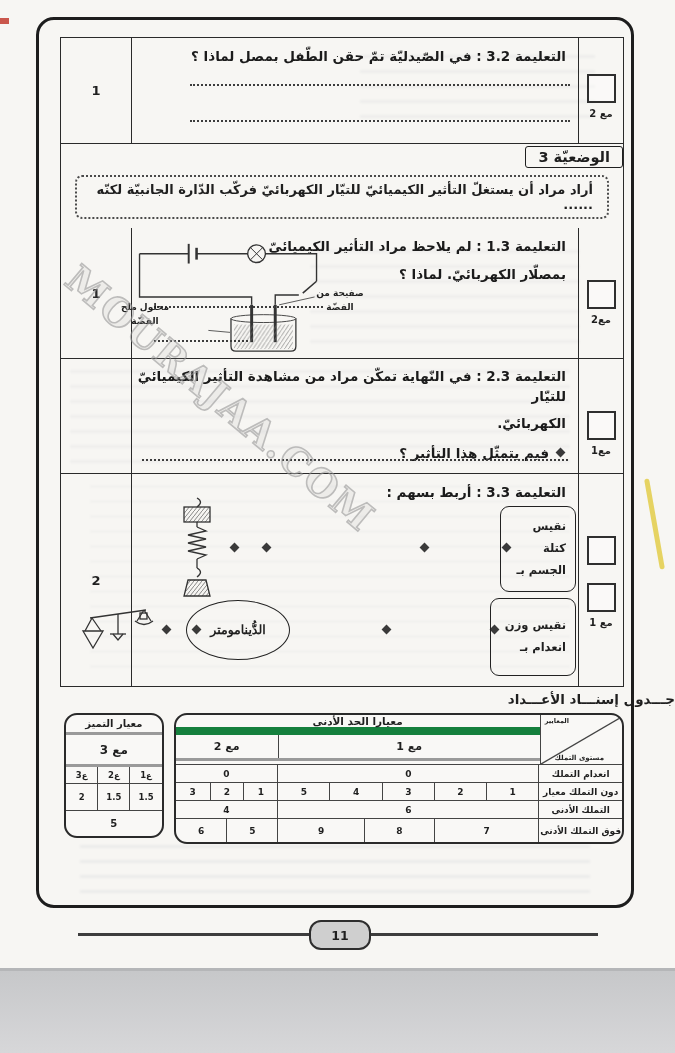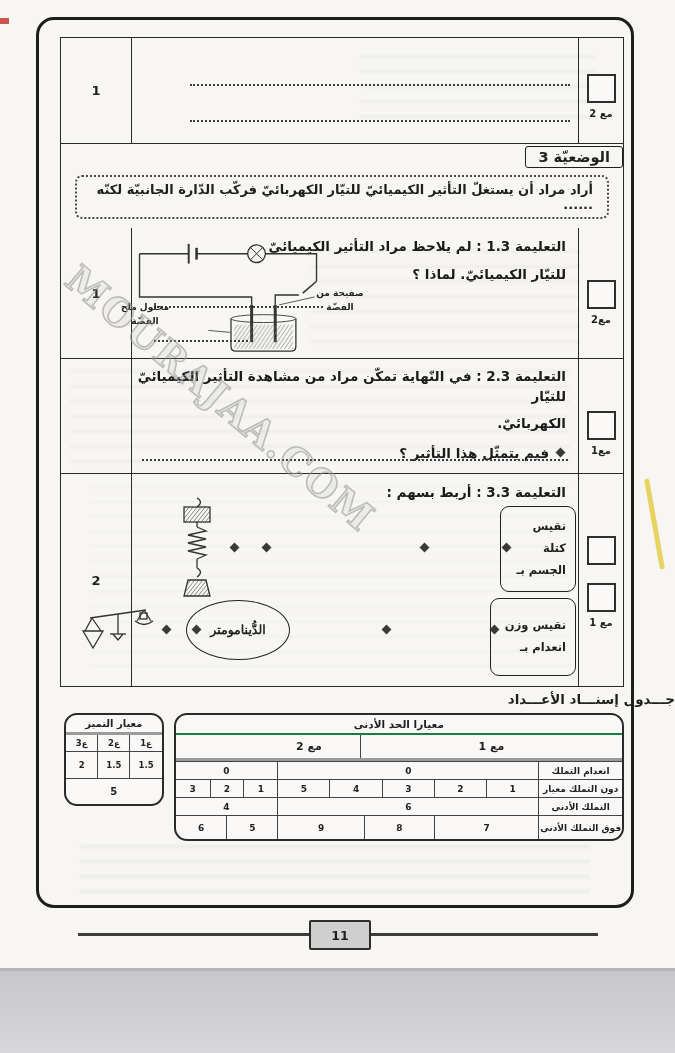--- a/index.html
+++ b/index.html
@@ -52,41 +52,41 @@
   .gwrap{position:absolute;top:713px;left:64px;width:560px;display:flex;gap:10px;align-items:flex-start;}
   .gt,.ex{box-sizing:border-box;border:2px solid #2a2a2a;border-radius:13px;overflow:hidden;
         direction:rtl;font-weight:bold;background:rgba(255,255,255,.25);}
   .gt{width:452px;}
   .gt *,.ex *{box-sizing:border-box;}
   .gt-head{display:flex;}
   .gt-corner{width:84px;height:49px;position:relative;border-left:1px solid #444;}
   .gt-corner .ctop{position:absolute;top:2px;left:4px;font-size:6.5px;}
   .gt-corner .cbot{position:absolute;bottom:2px;left:0;right:4px;text-align:center;font-size:7px;}
   .gt-headleft{flex:1;display:flex;flex-direction:column;}
-  .gt-h1{height:20px;border-bottom:2px solid #15803d;display:flex;align-items:center;justify-content:center;
+  .gt-h1{height:20px;border-bottom:8px solid #15803d;display:flex;align-items:center;justify-content:center;
         font-size:10.5px;}
   .gt-h2{height:26px;display:flex;border-bottom:3px solid #9a9a9a;}
   .gt-h2 > div{display:flex;align-items:center;justify-content:center;font-size:11px;}
   .gt-row{display:flex;border-top:1px solid #444;}
   .gt-row > div{display:flex;align-items:center;justify-content:center;border-left:1px solid #444;font-size:9px;}
   .gt-row > div:last-child{border-left:none;}
   .gt-label{width:84px;font-size:7.5px;}
   .sep15{border-left:1.5px solid #444 !important;}
   .ex{width:100px;}
   .ex-h{height:20px;border-bottom:3px solid #9a9a9a;display:flex;align-items:center;justify-content:center;font-size:10px;}
   .ex-sub{height:32px;border-bottom:3px solid #9a9a9a;display:flex;align-items:center;justify-content:center;font-size:12px;}
   .ex-row{display:flex;}
   .ex-row + .ex-row{border-top:1px solid #444;}
   .ex-row > div{flex:1;display:flex;align-items:center;justify-content:center;border-left:1px solid #444;font-size:8.5px;}
   .ex-row > div:last-child{border-left:none;}
   .ex-total{height:26px;display:flex;align-items:center;justify-content:center;border-top:1px solid #444;font-size:10px;}
   
   .footline{position:absolute;top:933px;left:78px;right:77px;border-top:3px solid #3d3d3d;}
   .pill{position:absolute;top:920px;left:309px;width:58px;height:26px;background:#cfcfcf;
-        border:2.5px solid #2e2e2e;border-radius:2px;display:flex;align-items:center;justify-content:center;
+        border:2.5px solid #2e2e2e;border-radius:12px;display:flex;align-items:center;justify-content:center;
         font-weight:bold;font-size:12.5px;}
   svg{display:block;}
 </style>
 </head>
 <body>
 
 <div class="page">
 
   <div class="red-mark"></div>
   <div class="bleed" style="left:360px;top:55px;width:235px;height:75px;"></div>
@@ -95,39 +95,40 @@
   <div class="bleed" style="left:90px;top:485px;width:480px;height:185px;opacity:.06;"></div>
   <div class="bleed" style="left:80px;top:845px;width:510px;height:52px;opacity:.13;"></div>
 
   <div class="frame"></div>
 
   <div class="sections">
 
     <div class="srow" style="height:105px;">
       <div class="numcol">1</div>
       <div class="content">
+        <div class="qtitle" style="padding:8px 12px 0 0;">التعليمة 3.2 : في الصّيدليّة تمّ حقن الطّفل بمصل لماذا ؟</div>
         <div class="dots" style="left:58px;right:8px;top:46px;"></div>
         <div class="dots" style="left:58px;right:8px;top:82px;"></div>
       </div>
       <div class="checkcol" style="padding-top:36px;">
         <div class="checkbox"></div>
         <div class="marklabel">مع 2</div>
       </div>
     </div>
 
     <div class="situ">
       <div class="situ-header">الوضعيّة 3</div>
       <div class="situ-dashed">أراد مراد أن يستغلّ التأثير الكيميائيّ للتيّار الكهربائيّ فركّب الدّارة الجانبيّة لكنّه ......</div>
     </div>
 
     <div class="srow" style="height:130px;">
       <div class="numcol">1</div>
       <div class="content">
         <div class="qtitle" style="padding:8px 12px 0 0;">التعليمة 1.3 : لم يلاحظ مراد التأثير الكيميائيّ</div>
-        <div class="qtitle" style="padding:8px 12px 0 0;">للتيّار الكيميائيّ. لماذا ؟</div>
+        <div class="qtitle" style="padding:8px 12px 0 0;">بمصلّار الكهربائيّ. لماذا ؟</div>
 
         <svg style="position:absolute;left:auto;right:248px;top:8px;" width="200" height="118" viewBox="0 0 200 120">
           <defs>
             <pattern id="hp" width="4" height="6" patternUnits="userSpaceOnUse">
               <path d="M0,6 L4,0" stroke="#777" stroke-width="0.7"></path>
             </pattern>
           </defs>
           <g stroke="#333" stroke-width="1.4" fill="none">
             <path d="M8,18 H58"></path>
               <path d="M58,8 V28" stroke-width="2"></path>
@@ -230,35 +231,43 @@
       </div>
     </div>
   </div>
 
   <div class="gtitle">جـــدول إسنـــاد الأعـــداد</div>
 
   <div class="gwrap">
 
     <div class="ex">
       <div class="ex-h">معيار التميز</div>
+      <div class="ex-sub">مع 3</div>
       <div class="ex-row" style="height:16px;">
         <div>ع1</div>
         <div>ع2</div>
         <div>ع3</div>
       </div>
       <div class="ex-row" style="height:27px;">
         <div>1.5</div>
         <div>1.5</div>
         <div>2</div>
       </div>
       <div class="ex-total">5</div>
     </div>
 
     <div class="gt">
       <div class="gt-head">
+        <div class="gt-corner">
+          <svg width="84" height="49" viewBox="0 0 84 49" style="position:absolute;left:0;top:0;">
+            <line x1="0" y1="49" x2="84" y2="0" stroke="#444" stroke-width="1.4"></line>
+          </svg>
+          <div class="ctop">المعايير</div>
+          <div class="cbot">مستوى التملك</div>
+        </div>
         <div class="gt-headleft">
           <div class="gt-h1">معيارا الحد الأدنى</div>
           <div class="gt-h2">
             <div class="sep15" style="width:262px;">مع 1</div>
             <div style="width:102px;">مع 2</div>
           </div>
         </div>
       </div>
 
       <div class="gt-row" style="height:18px;">

